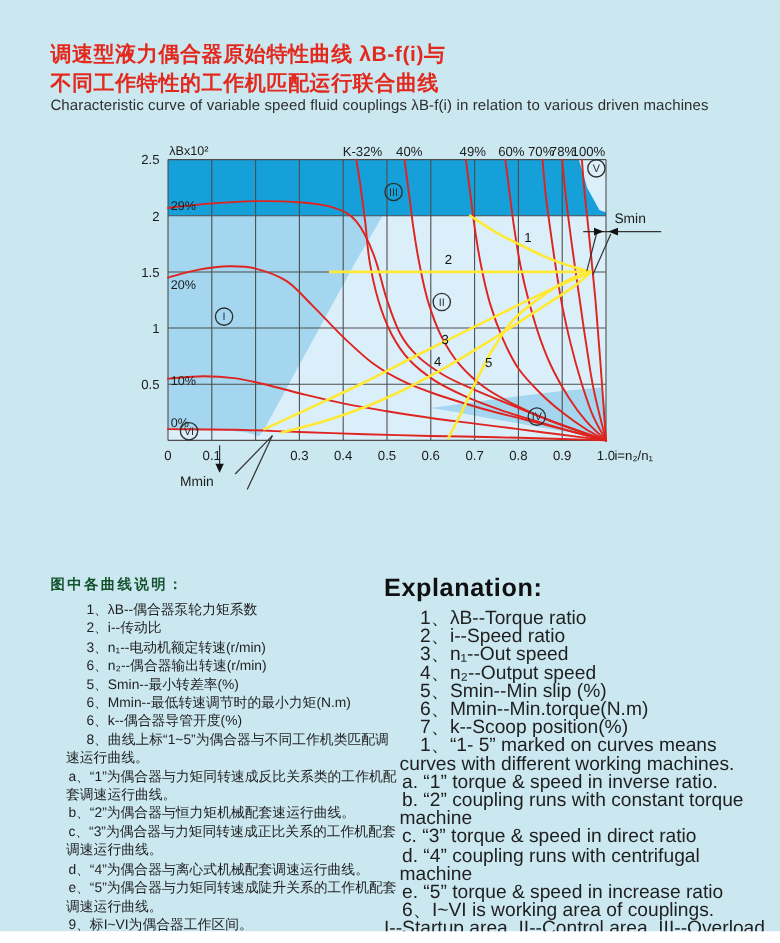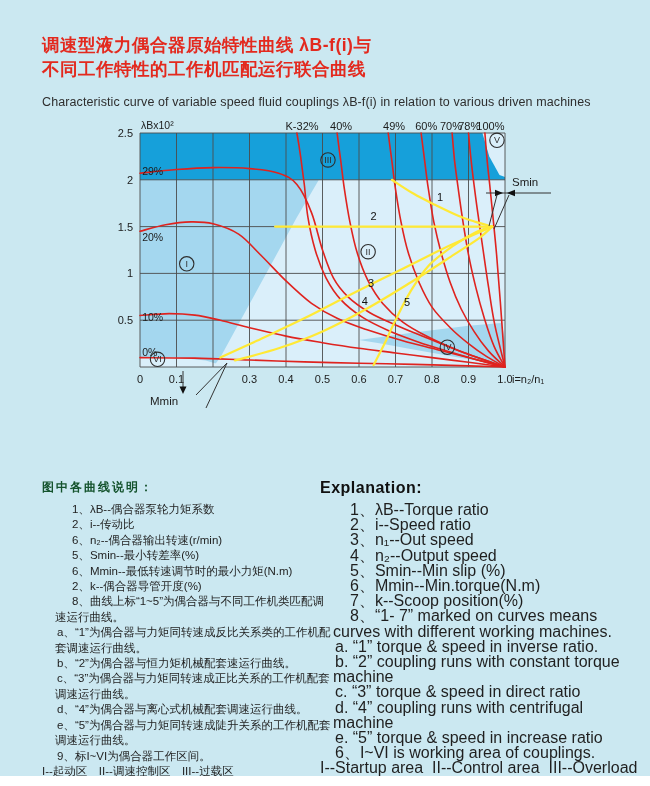--- a/index.html
+++ b/index.html
@@ -1,26 +1,26 @@
 <!DOCTYPE html>
 <html><head>
 <meta charset="utf-8">
 <style>
   html,body{margin:0;padding:0}
   .page{position:relative;width:650px;height:776px;background:#cbe8f1;overflow:hidden;
         font-family:"Liberation Sans","DejaVu Sans",sans-serif}
   .title-block{position:absolute;left:42px;top:33px;z-index:2}
   .title-zh{font-size:17.5px;font-weight:bold;color:#e3291e;line-height:24px;letter-spacing:.5px}
-  .title-en{font-size:12.5px;color:#2e2e2e;margin-top:14px;letter-spacing:.1px}
+  .title-en{font-size:12.5px;color:#2e2e2e;margin-top:0;letter-spacing:.1px}
   #chart{position:absolute;left:0;top:0;z-index:1}
   .legend{position:absolute;top:479px}
   .legend-zh{left:42px;width:290px}
   .legend-en{left:320px;width:322px}
   .heading-zh{font-size:12px;font-weight:bold;color:#14532d;letter-spacing:2px;margin-bottom:6px}
-  .heading-en{font-size:16px;font-weight:bold;color:#101010;letter-spacing:.5px;margin-bottom:5px}
+  .heading-en{font-size:21px;font-weight:bold;color:#101010;letter-spacing:.5px;margin-bottom:5px}
   .tline{white-space:pre-wrap;color:#1f1f1f}
   .legend-zh .tline{font-size:11.5px;line-height:15.4px;font-weight:400}
   .legend-en .tline{font-size:16px;line-height:15.2px}
   .i2{padding-left:30px}
   .i1{padding-left:13px;text-indent:17px}
   .ia{padding-left:13px;text-indent:2px}
   .i0{padding-left:0}
 </style>
 </head>
 <body>
@@ -129,24 +129,25 @@
       <text x="150" y="405" font-size="11.5" fill="#1c1c1c">Mmin</text>
       <line x1="227" y1="363" x2="196" y2="395" stroke="#333" stroke-width="1"></line>
       <line x1="227" y1="363" x2="206" y2="408" stroke="#333" stroke-width="1"></line>
     </svg>
 
   <div class="legend legend-zh">
     <div class="heading-zh">图中各曲线说明：</div>
     <div id="zh-lines">
         <div class="tline i2">1、λB--偶合器泵轮力矩系数</div>
         <div class="tline i2">2、i--传动比</div>
+        <div class="tline i2">3、n₁--电动机额定转速(r/min)</div>
         <div class="tline i2">6、n₂--偶合器输出转速(r/min)</div>
         <div class="tline i2">5、Smin--最小转差率(%)</div>
         <div class="tline i2">6、Mmin--最低转速调节时的最小力矩(N.m)</div>
-        <div class="tline i2">2、k--偶合器导管开度(%)</div>
+        <div class="tline i2">6、k--偶合器导管开度(%)</div>
         <div class="tline i1">8、曲线上标“1~5”为偶合器与不同工作机类匹配调速运行曲线。</div>
         <div class="tline ia">a、“1”为偶合器与力矩同转速成反比关系类的工作机配套调速运行曲线。</div>
         <div class="tline ia">b、“2”为偶合器与恒力矩机械配套速运行曲线。</div>
         <div class="tline ia">c、“3”为偶合器与力矩同转速成正比关系的工作机配套调速运行曲线。</div>
         <div class="tline ia">d、“4”为偶合器与离心式机械配套调速运行曲线。</div>
         <div class="tline ia">e、“5”为偶合器与力矩同转速成陡升关系的工作机配套调速运行曲线。</div>
         <div class="tline ia">9、标I~VI为偶合器工作区间。</div>
         <div class="tline i0">I--起动区　II--调速控制区　III--过载区</div>
       </div>
   </div>
@@ -154,21 +155,21 @@
   <div class="legend legend-en">
     <div class="heading-en">Explanation:</div>
     <div id="en-lines">
         <div class="tline i2">1、λB--Torque ratio</div>
         <div class="tline i2">2、i--Speed ratio</div>
         <div class="tline i2">3、n₁--Out speed</div>
         <div class="tline i2">4、n₂--Output speed</div>
         <div class="tline i2">5、Smin--Min slip (%)</div>
         <div class="tline i2">6、Mmin--Min.torque(N.m)</div>
         <div class="tline i2">7、k--Scoop position(%)</div>
-        <div class="tline i1">8、“1- 7” marked on curves means curves with different working machines.</div>
+        <div class="tline i1">1、“1- 5” marked on curves means curves with different working machines.</div>
         <div class="tline ia">a. “1” torque &amp; speed in inverse ratio.</div>
         <div class="tline ia">b. “2” coupling runs with constant torque machine</div>
         <div class="tline ia">c. “3” torque &amp; speed in direct ratio</div>
         <div class="tline ia">d. “4” coupling runs with centrifugal machine</div>
         <div class="tline ia">e. “5” torque &amp; speed in increase ratio</div>
         <div class="tline ia">6、I~VI is working area of couplings.</div>
         <div class="tline i0">I--Startup area  II--Control area  III--Overload area</div>
         <div class="tline i0">IV--Uneconomic area  V VI--No working area</div>
       </div>
   </div>

